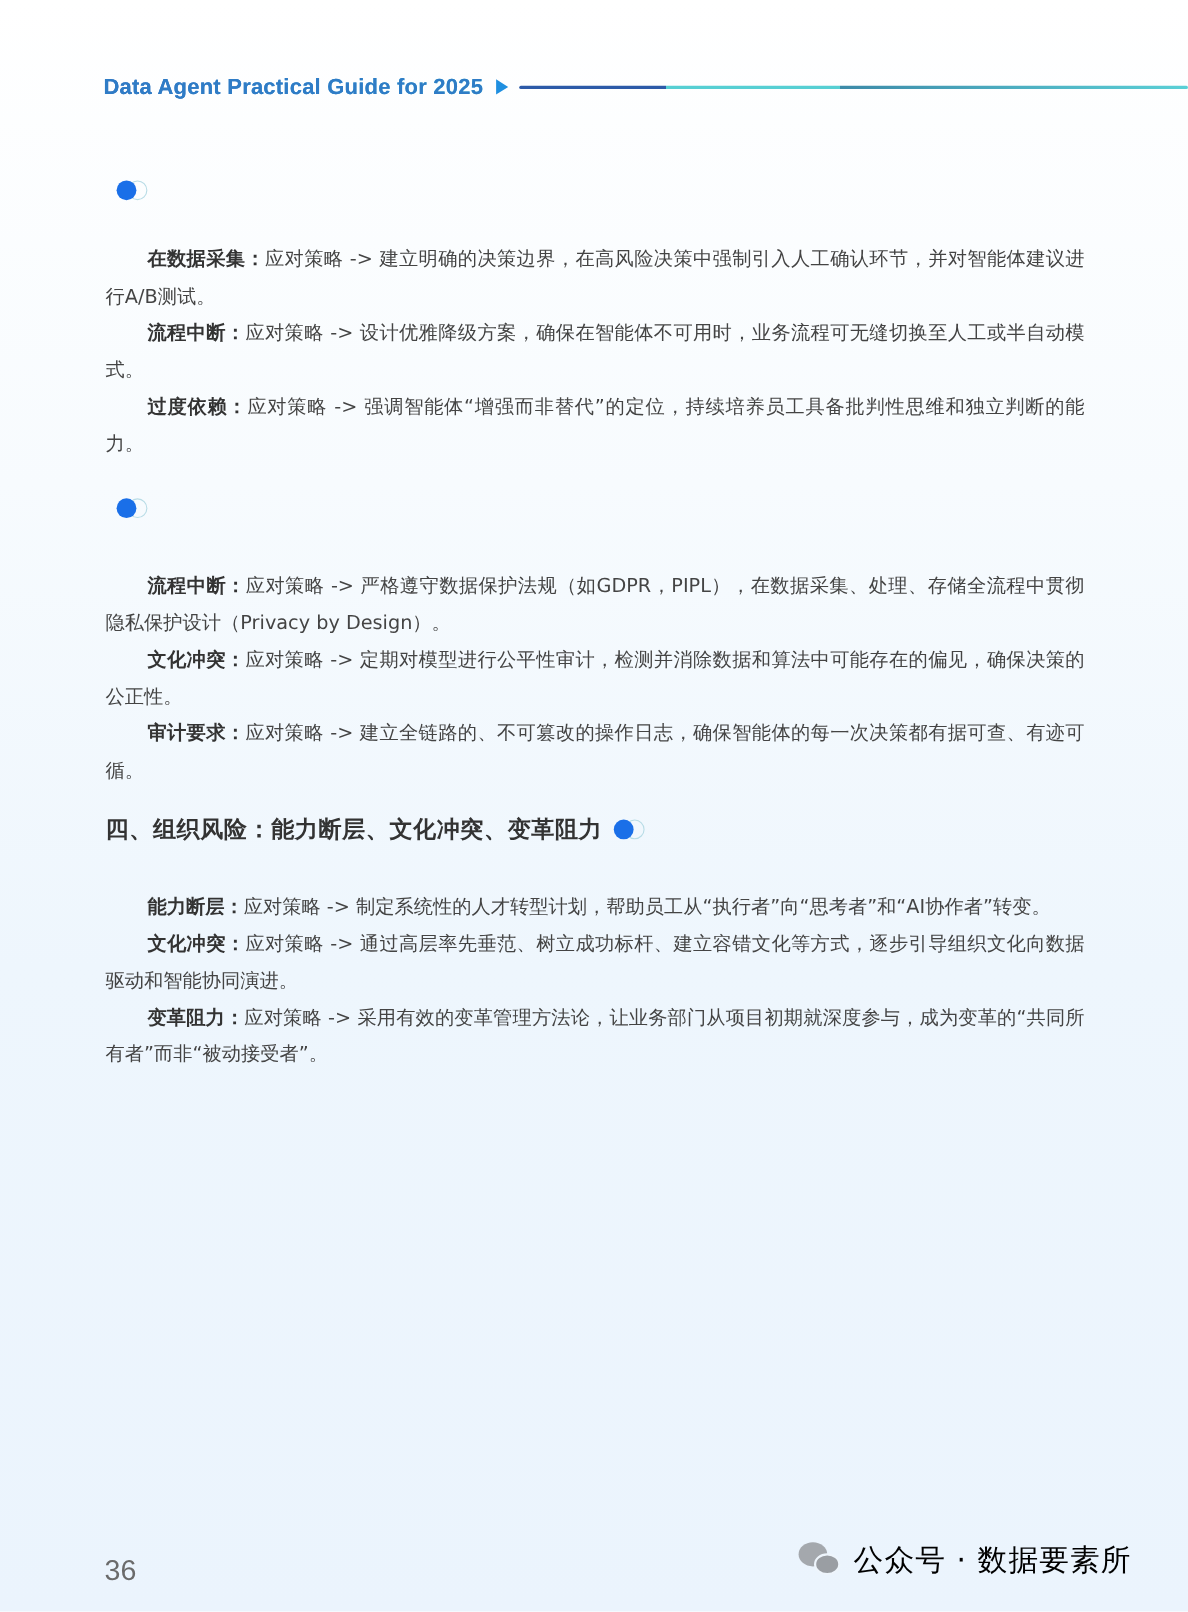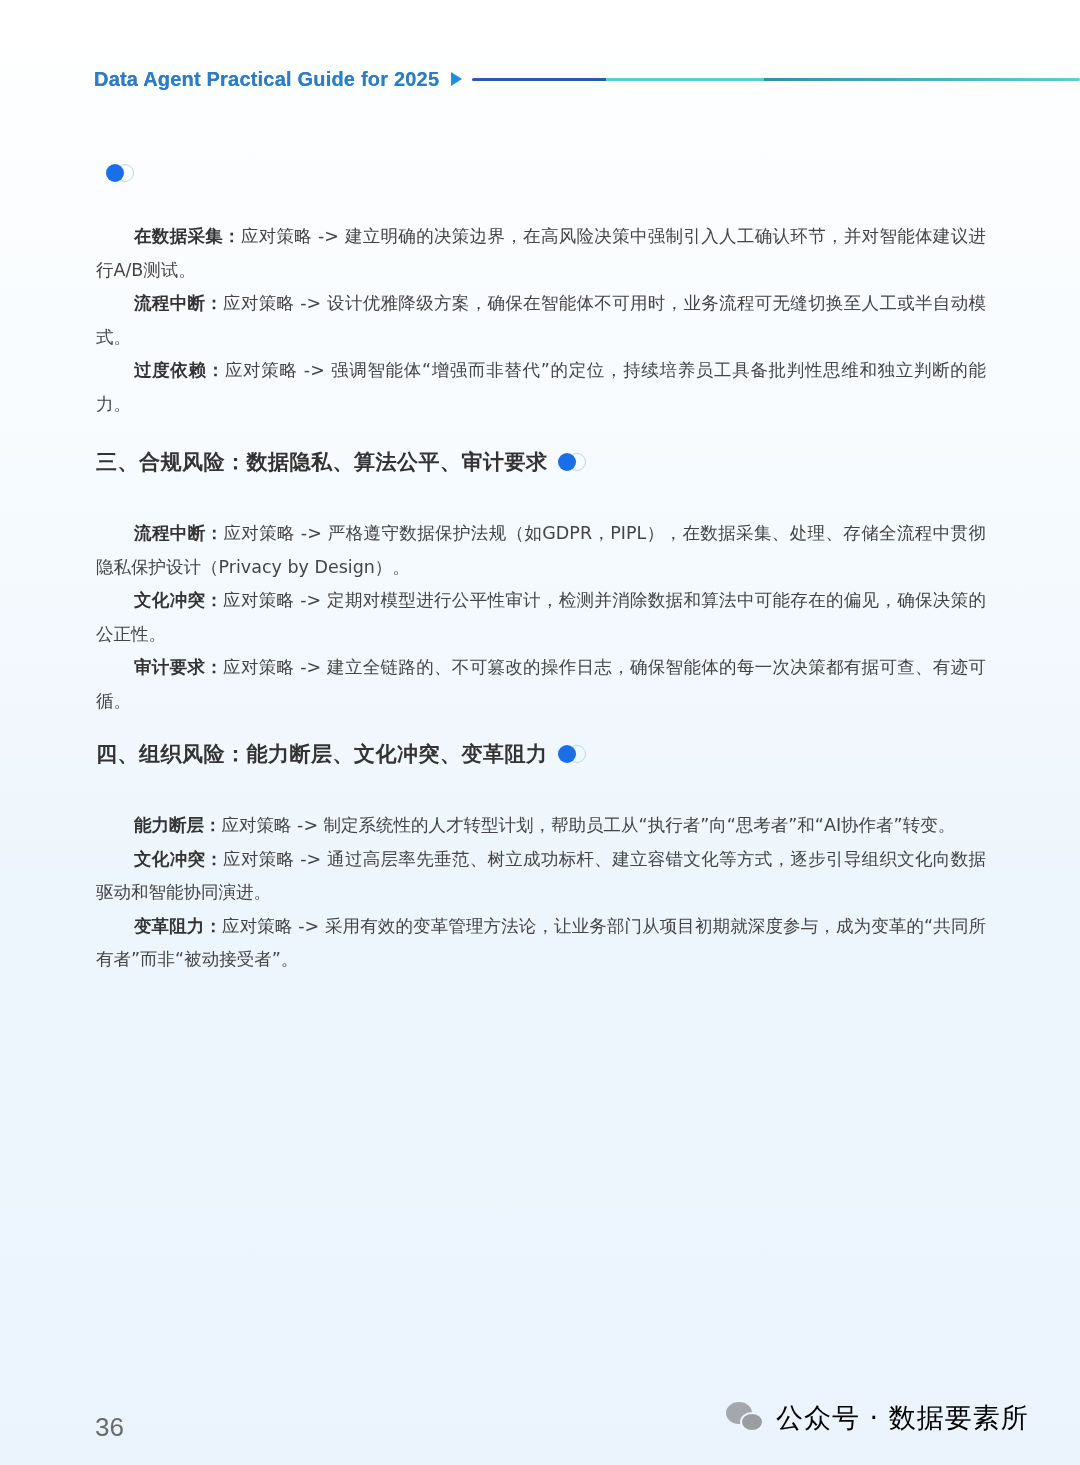--- a/index.html
+++ b/index.html
@@ -146,21 +146,20 @@
     </span>
   </div>
   <div style="height:32px;"></div>
   <p class="para"><span class="label">在数据采集：</span><span>应对策略 -&gt; 建立明确的决策边界，在高风险决策中强制引入人工确认环节，并对智能体建议进行A/B测试。</span></p>
   <p class="para"><span class="label">流程中断：</span><span>应对策略 -&gt; 设计优雅降级方案，确保在智能体不可用时，业务流程可无缝切换至人工或半自动模式。</span></p>
   <p class="para"><span class="label">过度依赖：</span><span>应对策略 -&gt; 强调智能体“增强而非替代”的定位，持续培养员工具备批判性思维和独立判断的能力。</span></p>
 </div>
 
 <div class="content" style="top:447px;">
   <div class="section-title">
-    <span>三、合规风险：数据隐私、算法公平、审计要求</span>
     <span class="circle-icon">
       <span class="c-back"></span>
         <span class="c-front"></span>
     </span>
   </div>
   <div style="height:40px;"></div>
   <p class="para"><span class="label">流程中断：</span><span>应对策略  -&gt; 严格遵守数据保护法规（如GDPR，PIPL），在数据采集、处理、存储全流程中贯彻隐私保护设计（Privacy by Design）。</span></p>
   <p class="para"><span class="label">文化冲突：</span><span>应对策略 -&gt; 定期对模型进行公平性审计，检测并消除数据和算法中可能存在的偏见，确保决策的公正性。</span></p>
   <p class="para"><span class="label">审计要求：</span><span>应对策略 -&gt; 建立全链路的、不可篡改的操作日志，确保智能体的每一次决策都有据可查、有迹可循。</span></p>
 </div>

